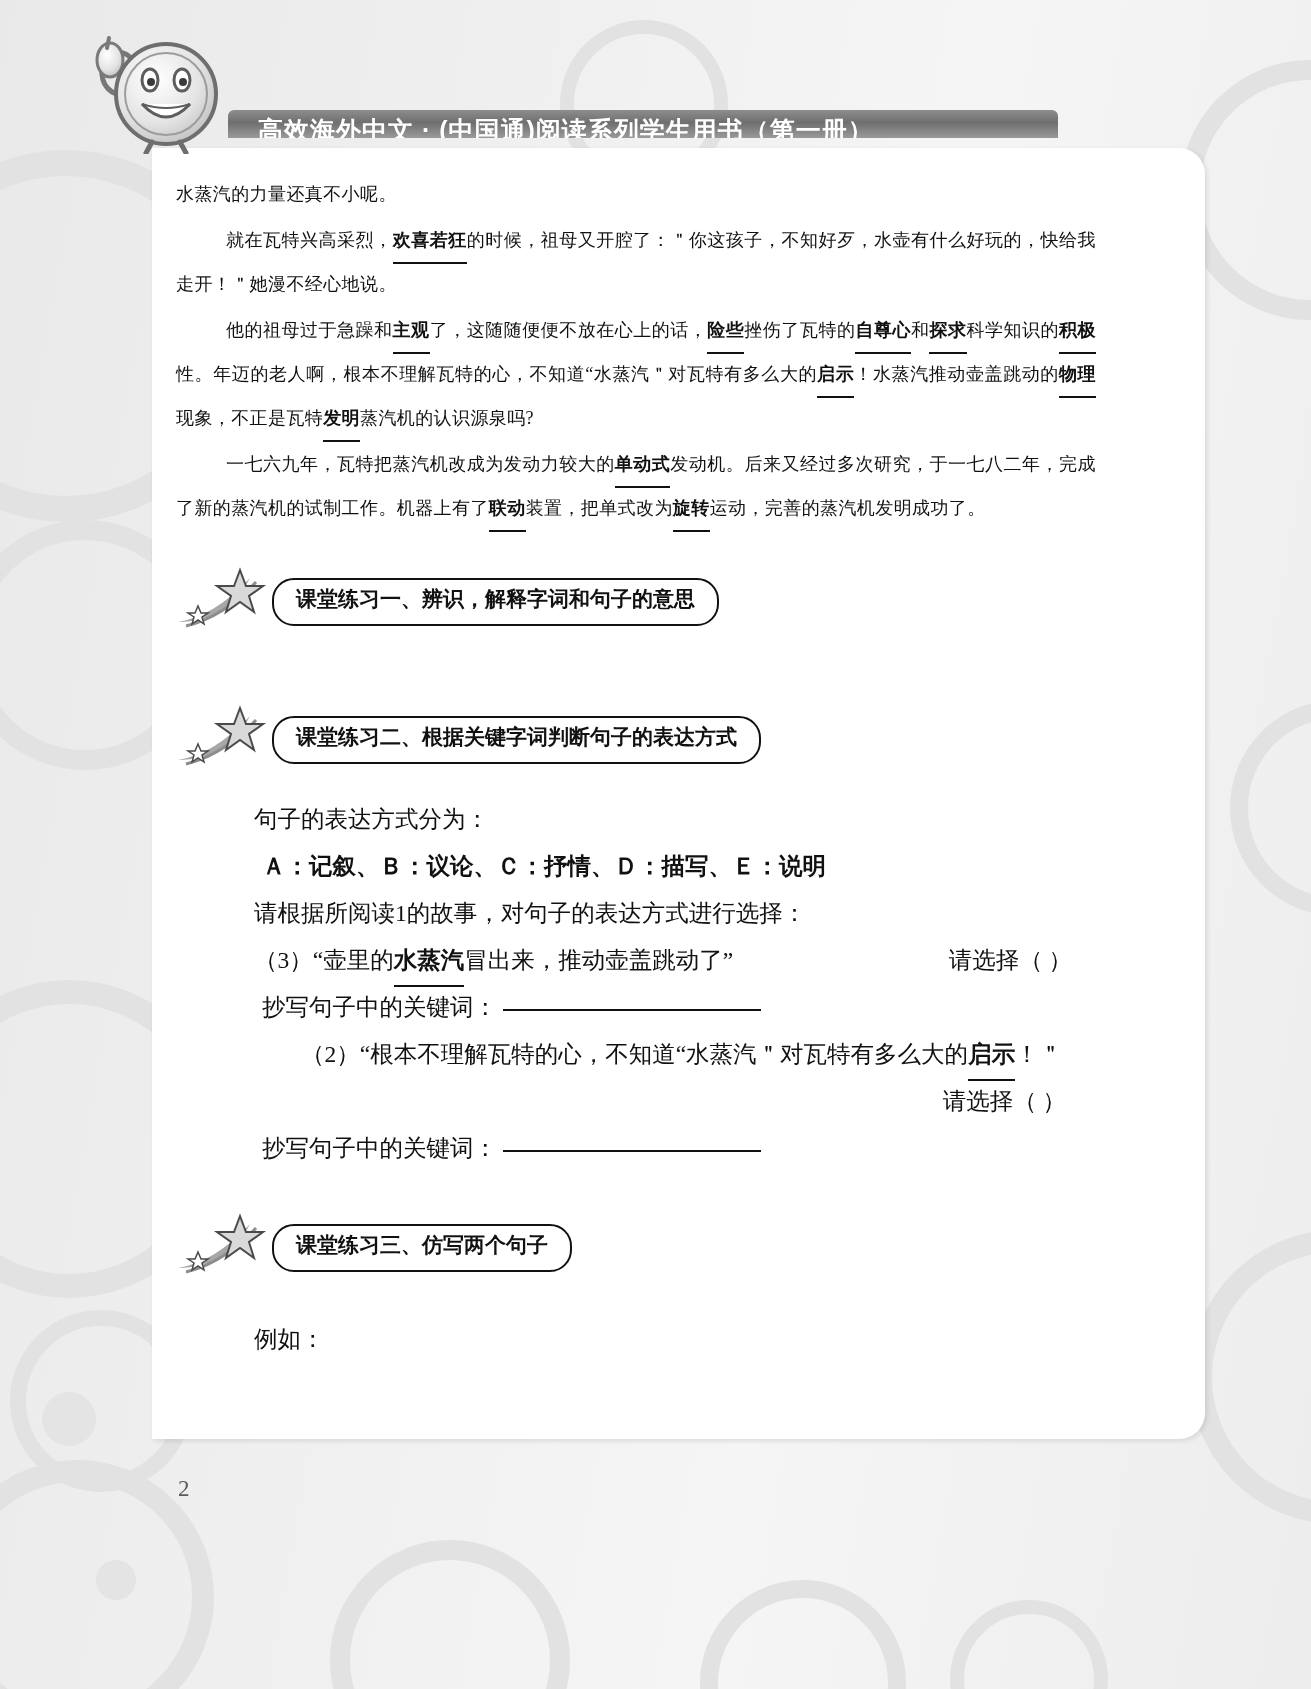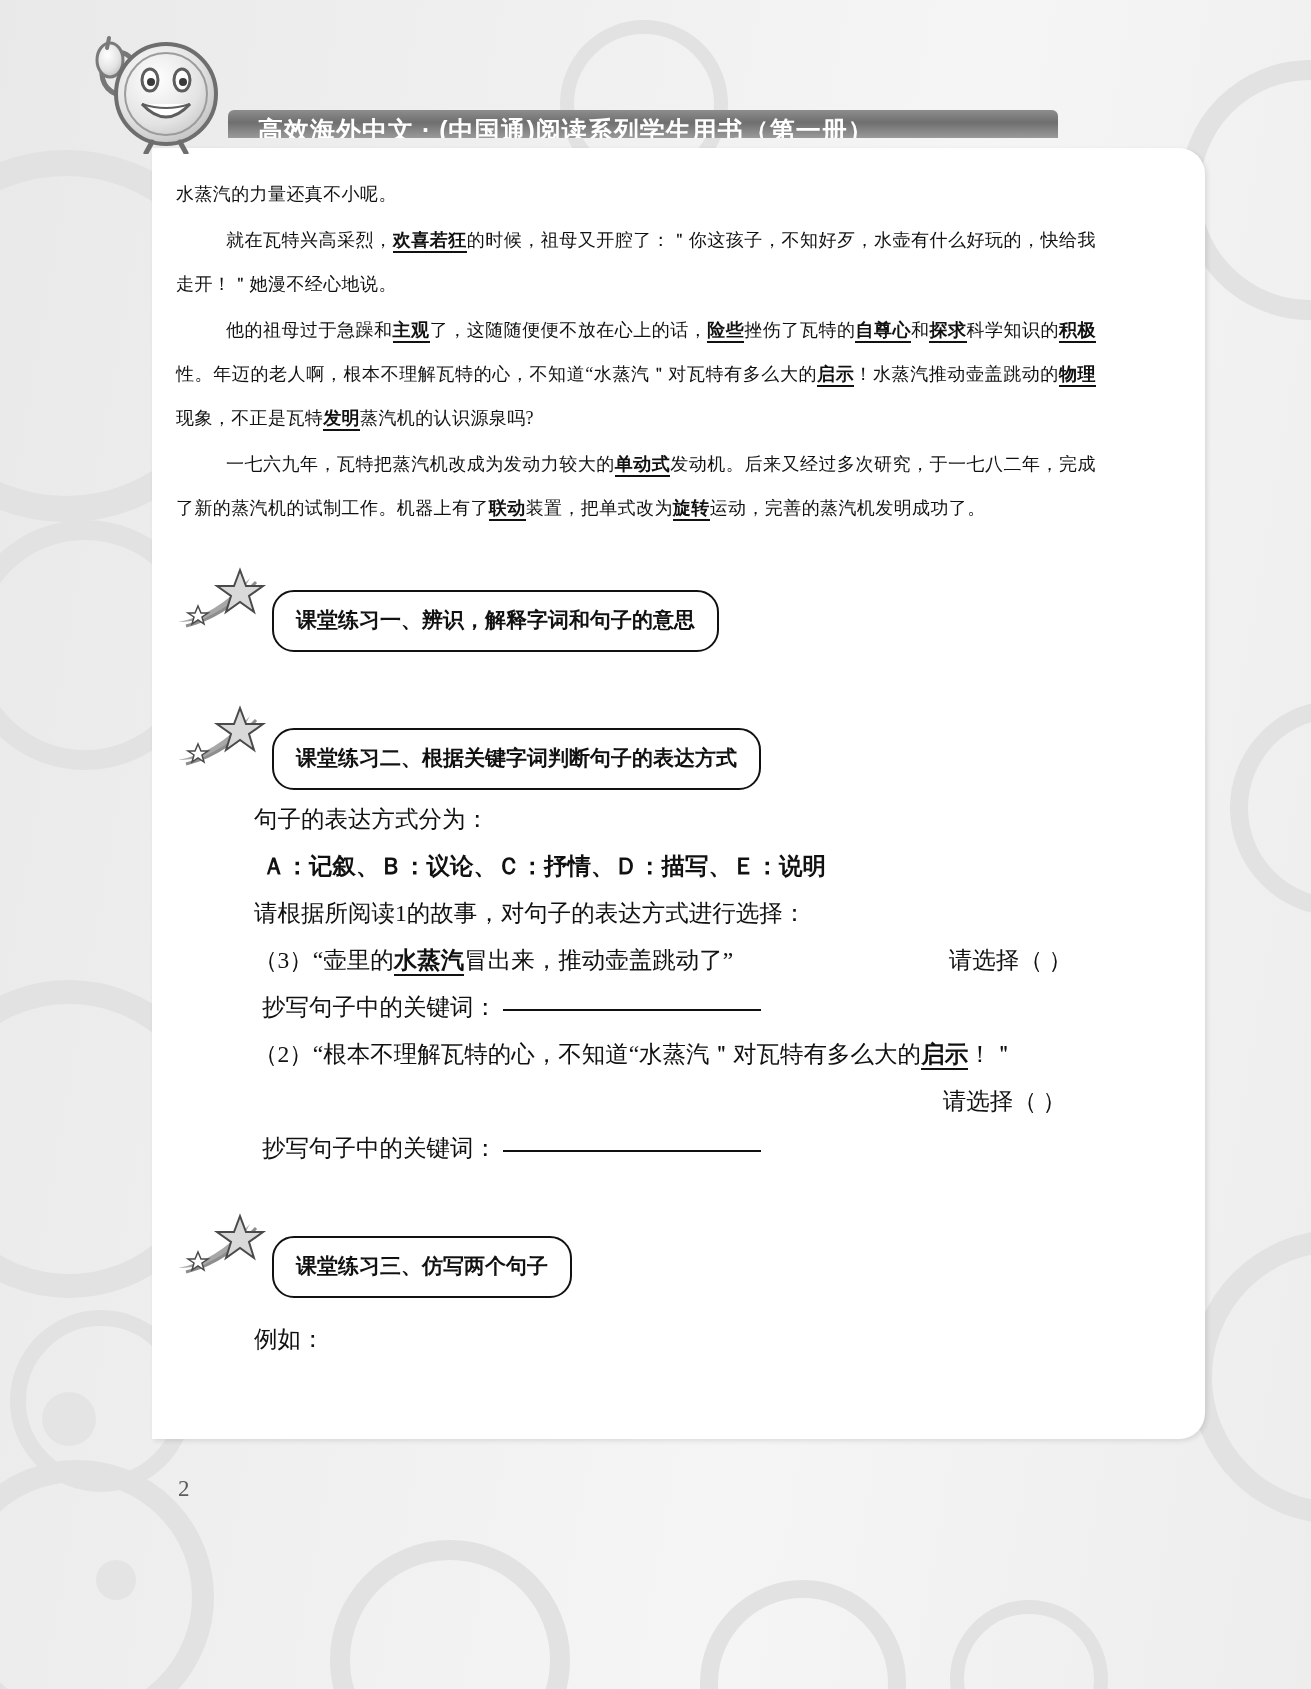--- a/index.html
+++ b/index.html
@@ -91,21 +91,21 @@
   }
   .para {
     font-size: 18px;
     line-height: 44px;
     color: #111;
     text-align: justify;
     margin: 0 0 2px 0;
     letter-spacing: 0.4px;
   }
   .indent { text-indent: 50px; }
-  .u { border-bottom: 2px solid #111; font-weight: bold; padding-bottom: 1px; }
+  .u { border-bottom: 2px solid #111; font-weight: bold; padding-bottom: 12px; }
 
   
   .exercise {
     position: relative;
     height: 54px;
     margin-top: 34px;
   }
   .comet {
     position: absolute;
     left: 0;
@@ -114,39 +114,38 @@
     height: 64px;
   }
   .pill {
     position: absolute;
     left: 96px;
     top: 0;
     height: 44px;
     border: 2px solid #111;
     border-radius: 22px;
     background: #ffffff;
-    font-family: Liberation Serif, serif;
+    font-family: Liberation Mono, monospace;
     font-weight: bold;
     font-size: 21px;
     line-height: 42px;
-    padding: 7px 22px;
+    padding: 0 22px;
     color: #111;
     white-space: nowrap;
-    margin-top: 12px;
   }
 
   
   .ex-body { margin-left: 78px; margin-top: 26px; }
   .q-line {
     font-size: 23.5px;
     line-height: 47px;
     color: #111;
     white-space: nowrap;
   }
-  .q-line.wrap { white-space: normal; }
+  .q-line.wrap { white-space: normal; margin-left: 47px; }
   .blank-line {
     display: inline-block;
     width: 258px;
     border-bottom: 2px solid #111;
     height: 1px;
     vertical-align: 4px;
     margin-left: 6px;
   }
   .choose-right {
     float: right;

